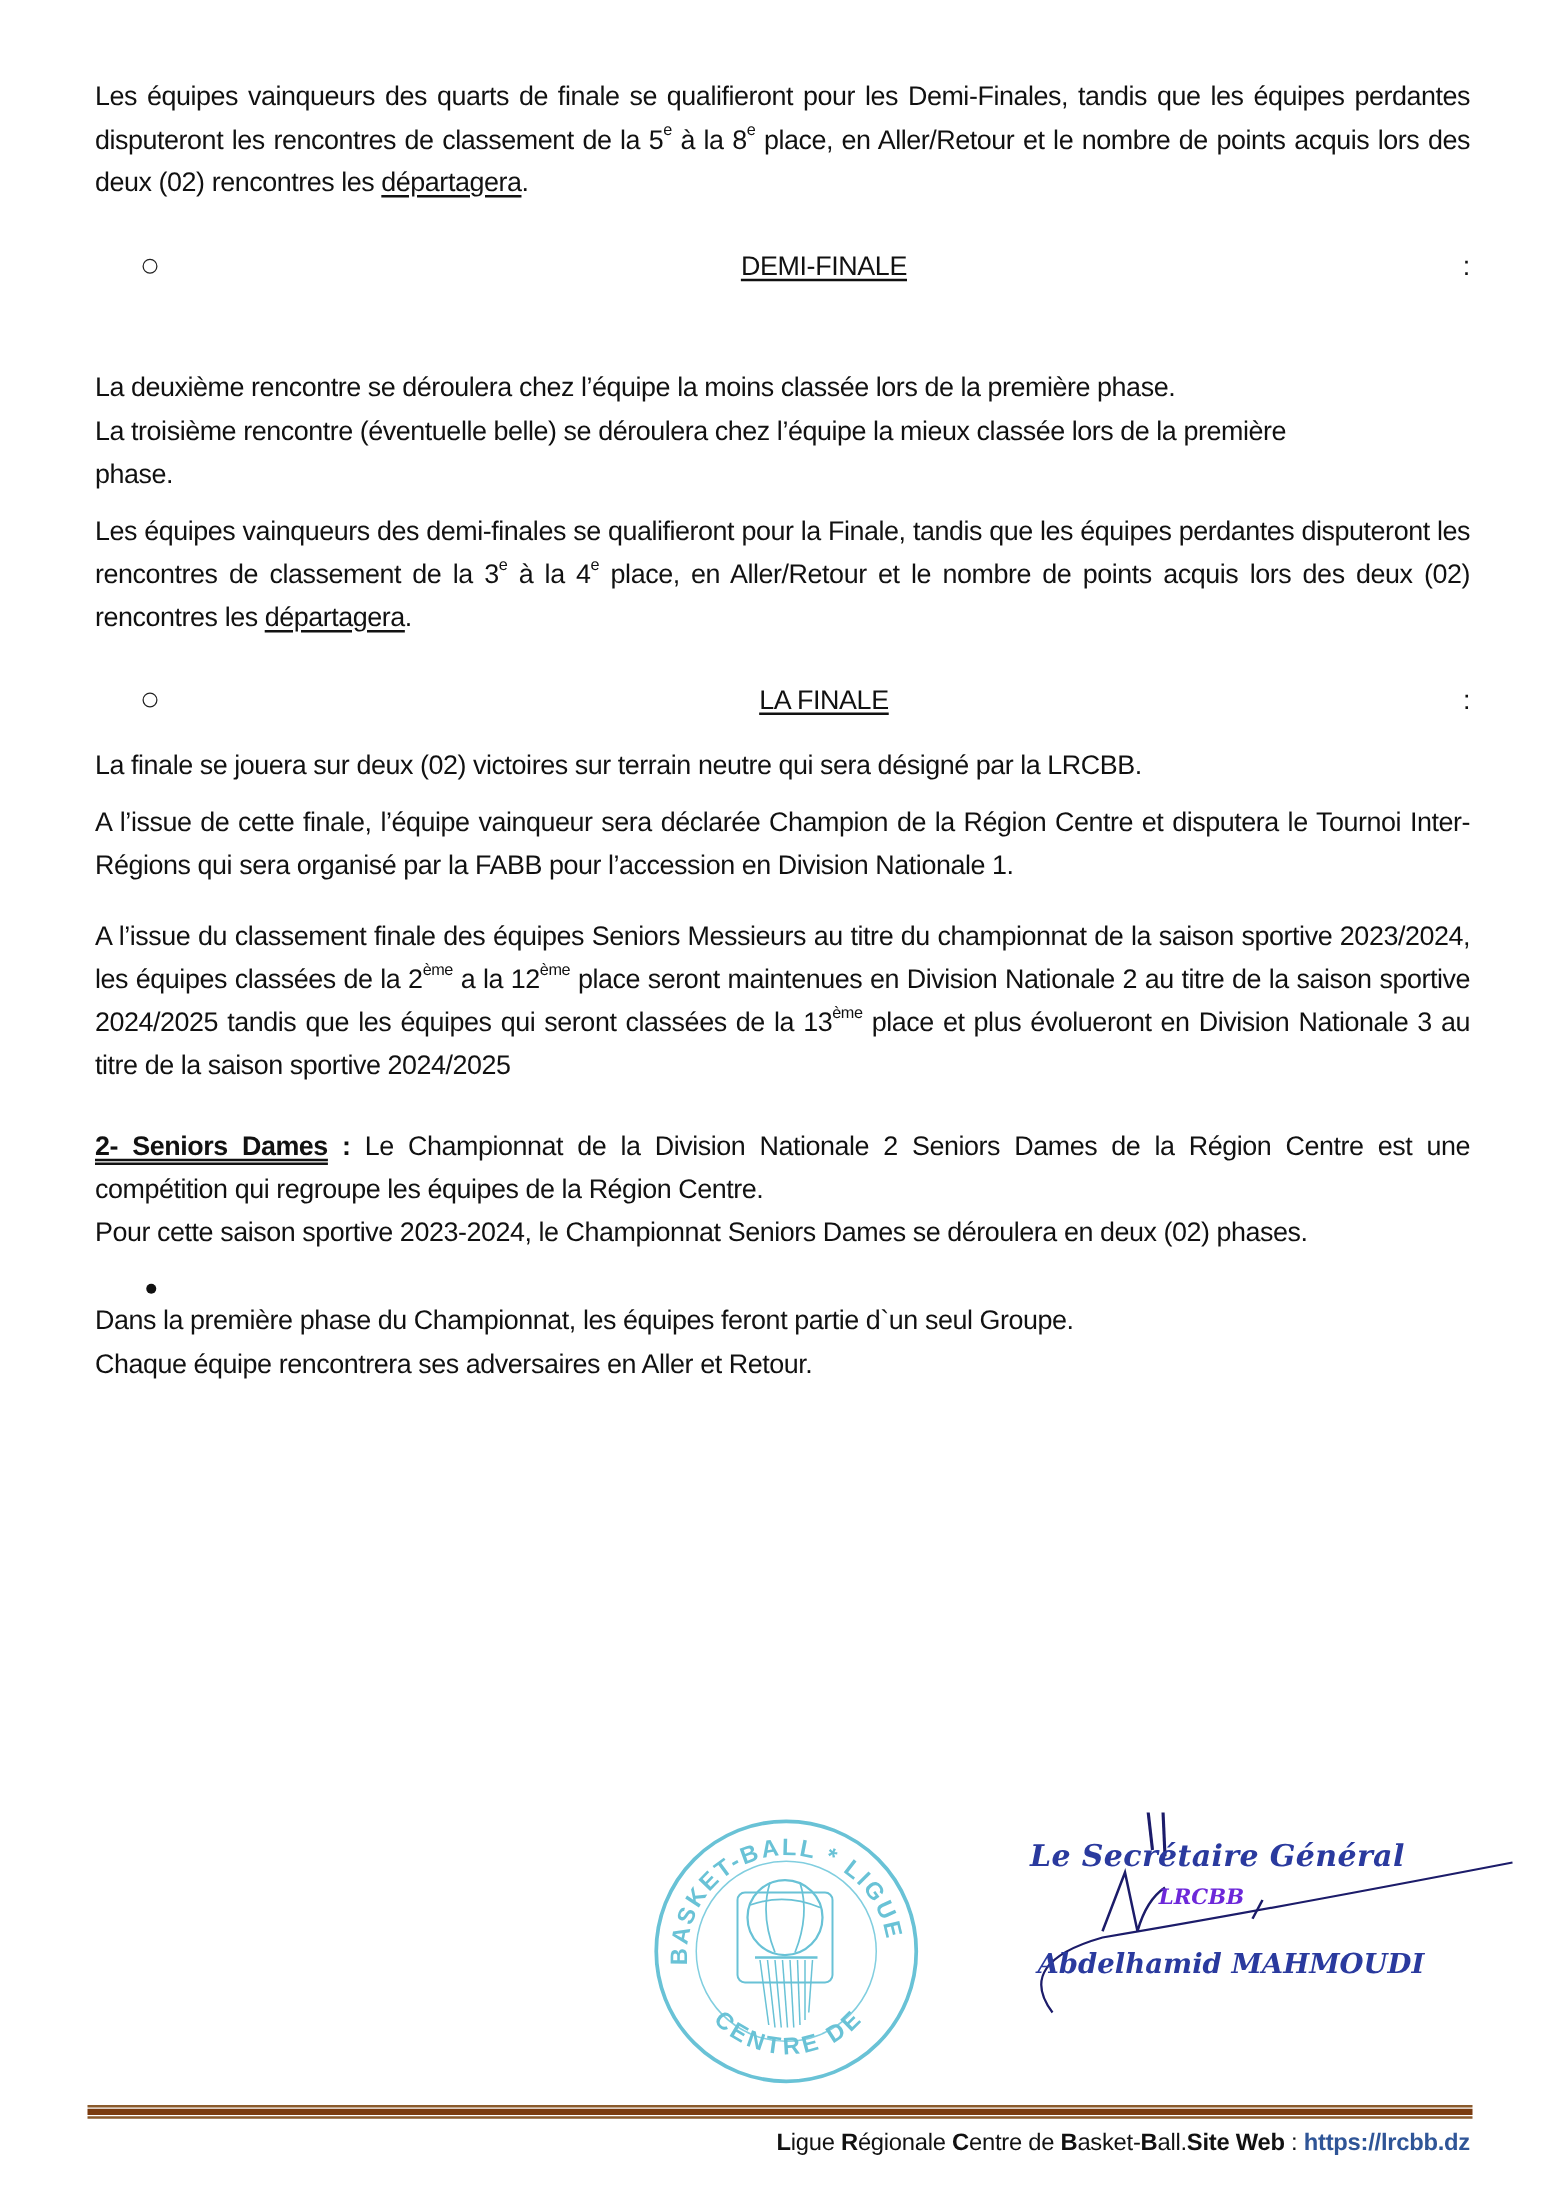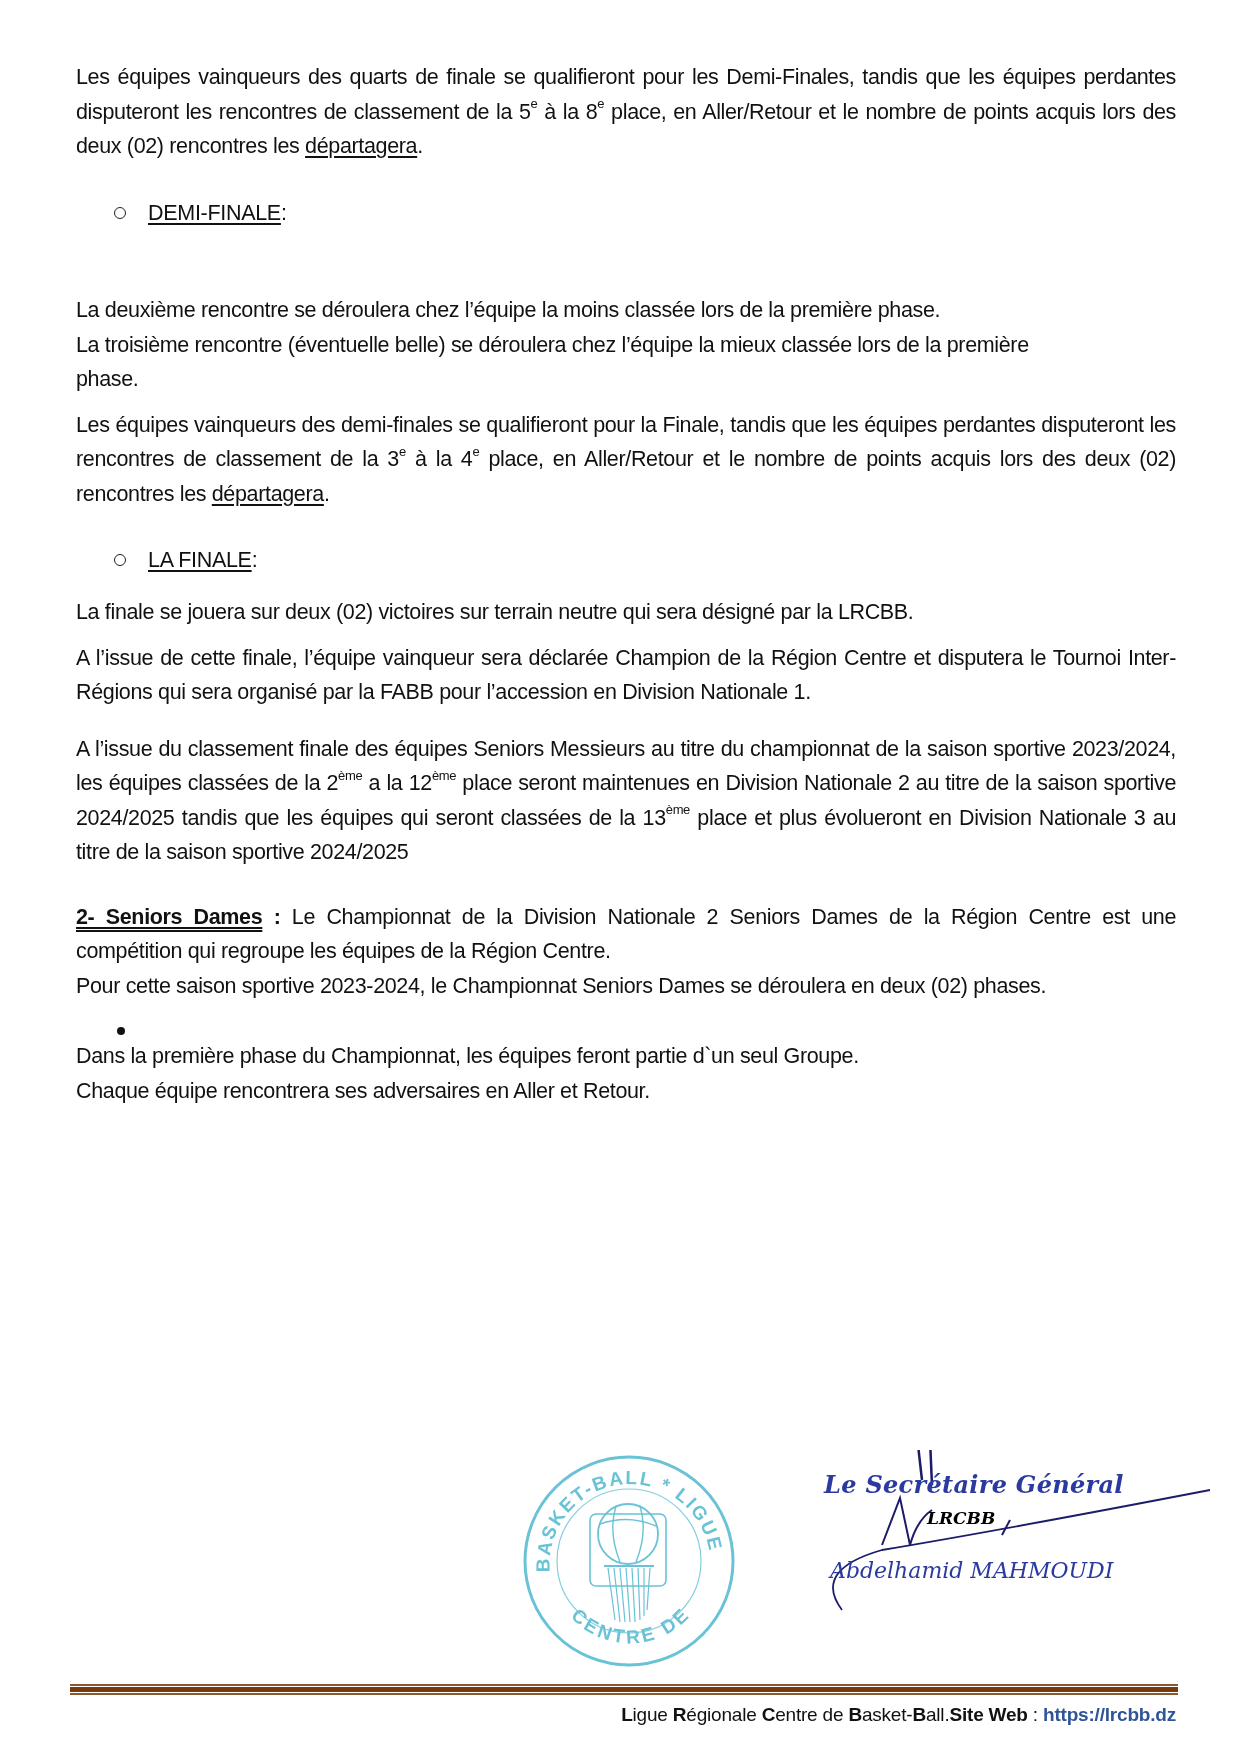--- a/index.html
+++ b/index.html
@@ -27,20 +27,21 @@
     .gap-s { height: 11px; }
     .gap-m { height: 22px; }
     .gap-l { height: 30px; }
     .sub-heading {
       display: flex;
       align-items: center;
       font-size: 21.5px;
       line-height: 34px;
       padding-left: 38px;
       letter-spacing: -0.3px;
+      justify-content: space-between;
     }
     .sub-heading .bullet-o {
       width: 12px; height: 12px;
       border: 1.6px solid #222;
       border-radius: 50%;
       margin-right: 22px;
       display: inline-block;
     }
     .sub-heading .bullet-dot {
       width: 8px; height: 8px;
@@ -82,28 +83,28 @@
       color: #2a3a9e;
       letter-spacing: 0.3px;
     }
     .sig-org {
       position: absolute;
       left: 105px; top: 58px;
       font-family: "DejaVu Serif", serif;
       font-weight: bold;
       font-style: italic;
       font-size: 17px;
-      color: #000000;
+      color: #6d28d9;
     }
     .sig-name {
       position: absolute;
       left: 8px; top: 108px;
       font-family: "DejaVu Serif", serif;
       font-style: italic;
-      font-weight: normal;
+      font-weight: bold;
       font-size: 22px;
       color: #2a3a9e;
     }
     .sig-scribble {
       position: absolute; left: 0; top: 0; width: 390px; height: 165px;
     }
 
     
     .footer-rule {
       position: absolute;

